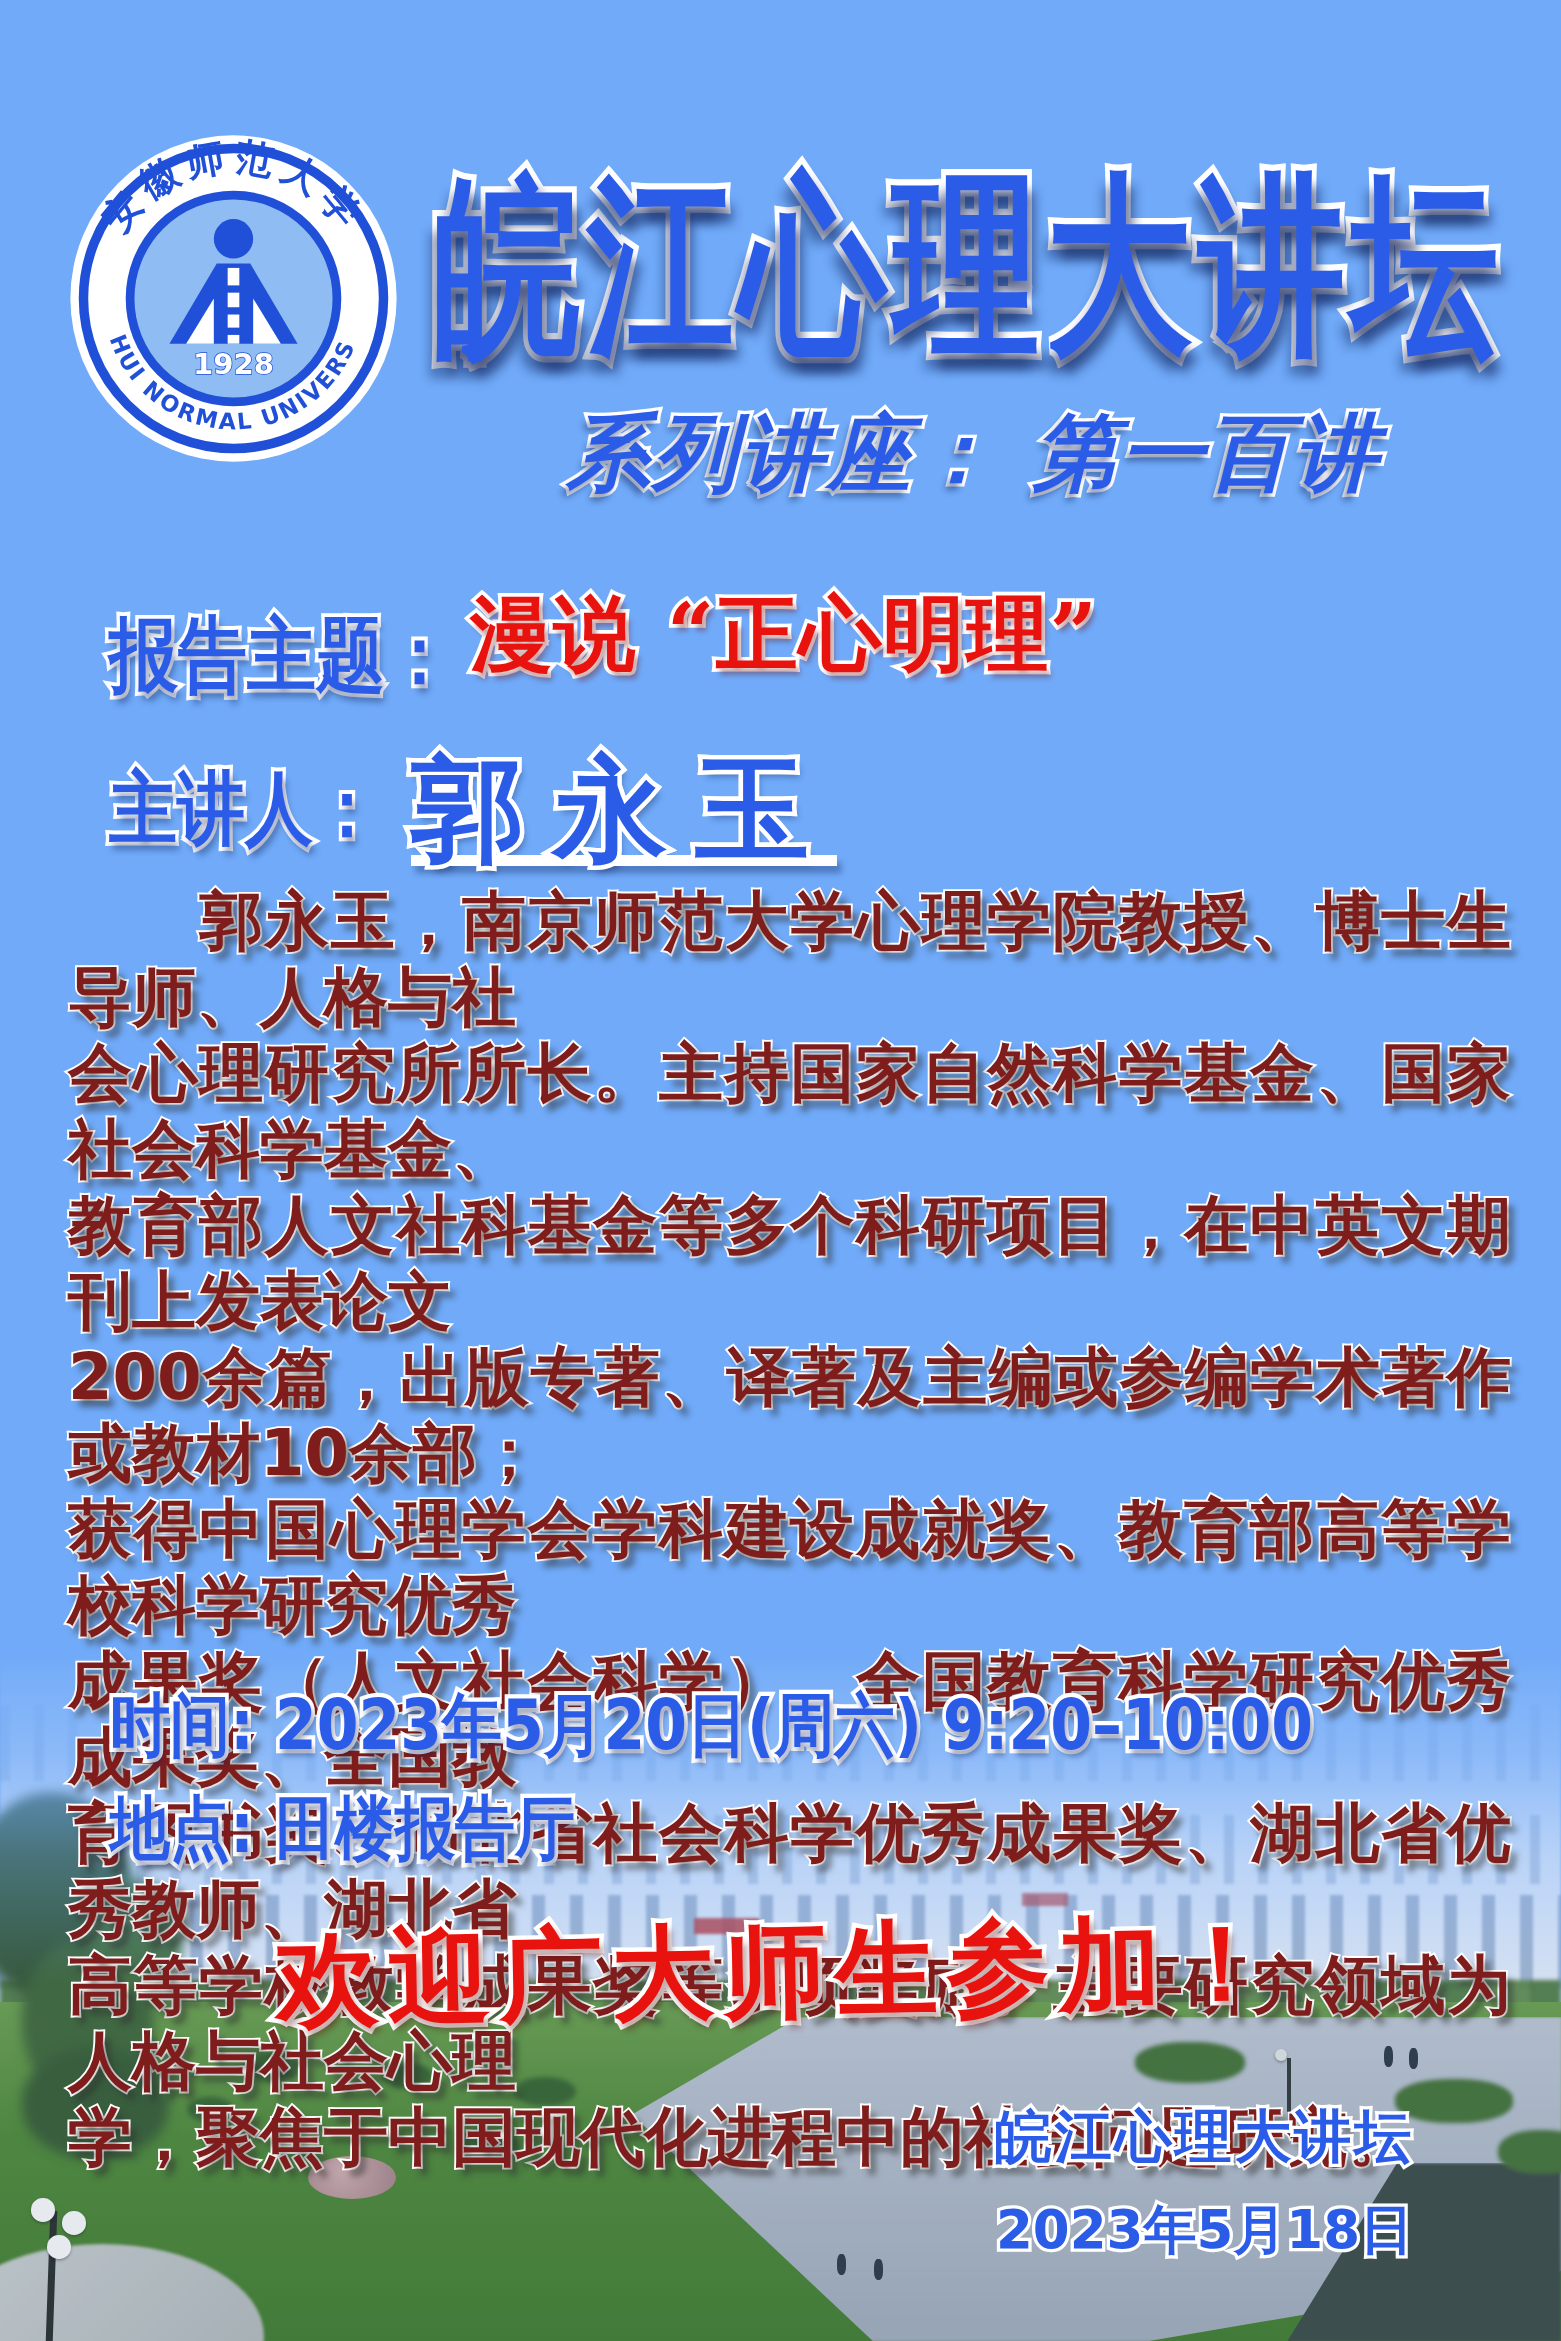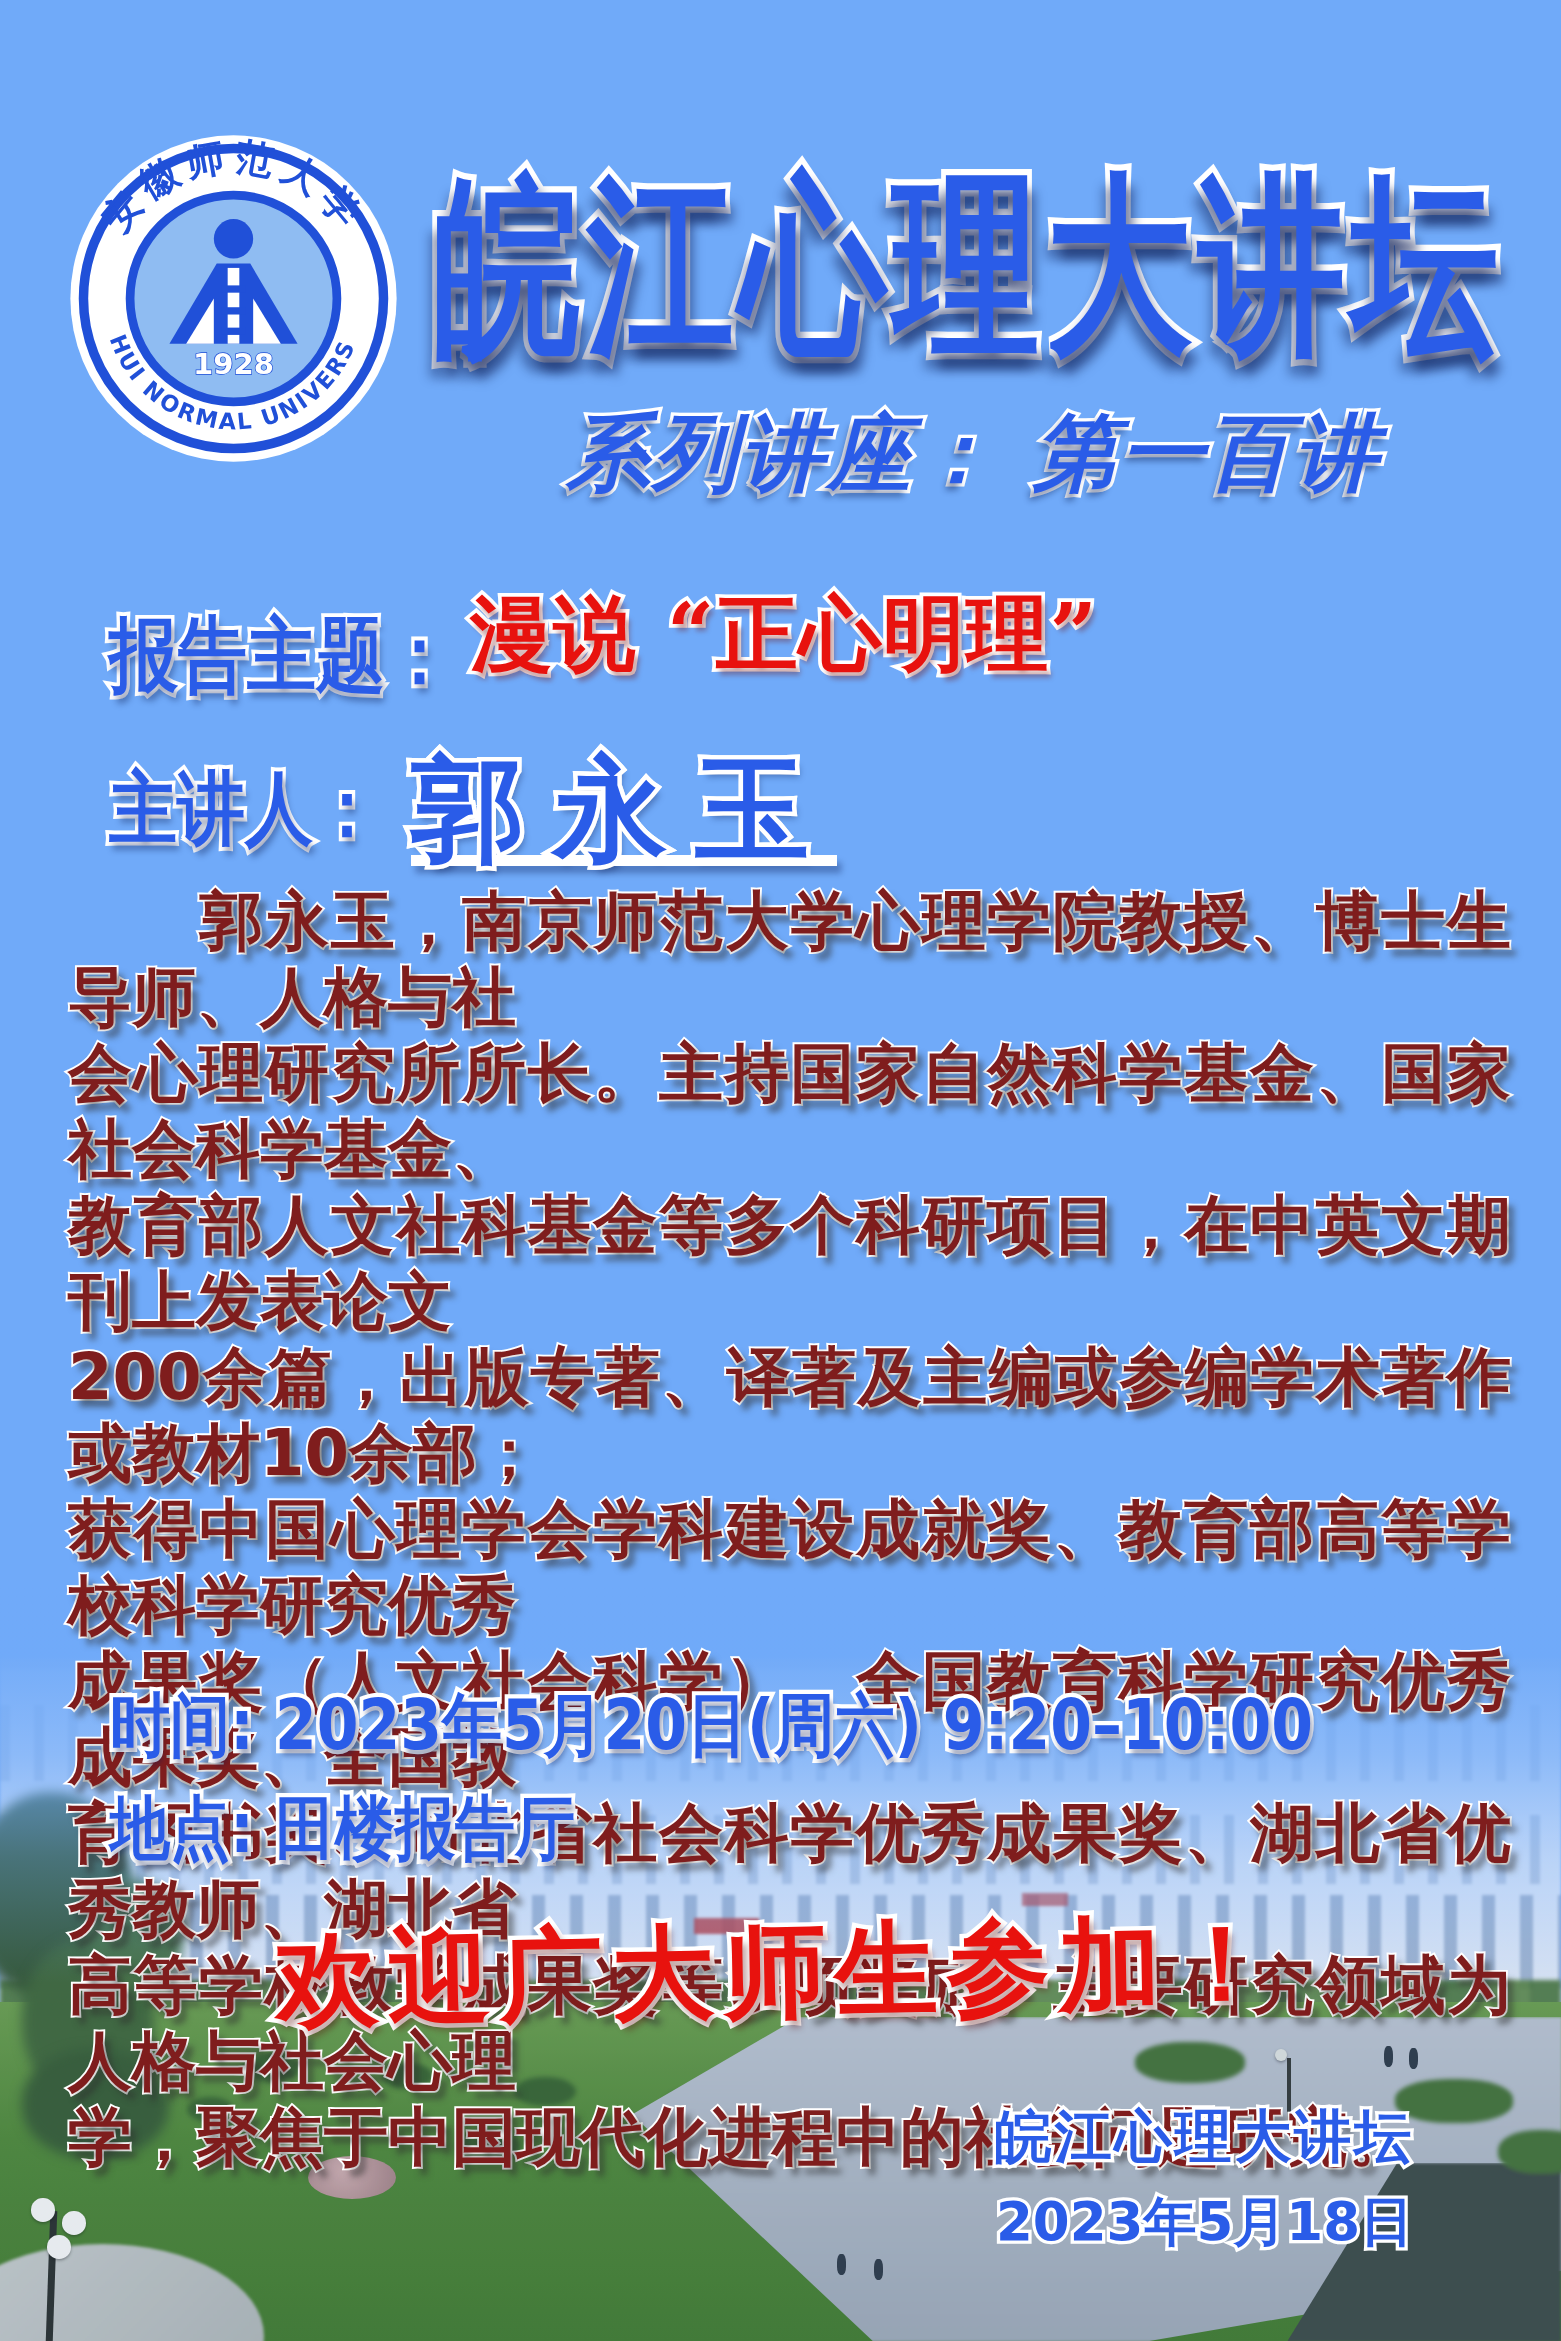--- a/index.html
+++ b/index.html
@@ -74,21 +74,21 @@
   .venueline{left:110px;top:1783px;font-size:60px;-webkit-text-stroke:7.3px #fff;
     transform:scaleY(1.15);transform-origin:50% 0;
     text-shadow:2.9px 5.9px 5.1px rgba(12,30,85,.35);white-space:nowrap;}
   .welcome{left:206px;top:1904px;width:1146px;text-align:center;font-size:103px;
     font-family:"DejaVu Serif",serif;font-weight:900;letter-spacing:8.8px;
     -webkit-text-stroke:8.8px #fff;transform:rotate(-1deg);
     text-shadow:4.4px 7.3px 5.9px rgba(90,10,10,.35);white-space:nowrap;}
   .signature{left:984px;top:2099px;width:441px;text-align:center;}
   .sig-org{position:relative;font-size:57px;letter-spacing:2.9px;-webkit-text-stroke:6.6px #fff;
     font-weight:bold;paint-order:stroke fill;white-space:nowrap;}
-  .sig-date{position:relative;margin-top:11px;font-size:53px;-webkit-text-stroke:6.6px #fff;
+  .sig-date{position:relative;margin-top:19px;font-size:53px;-webkit-text-stroke:6.6px #fff;
     font-weight:bold;paint-order:stroke fill;white-space:nowrap;}
 
   
   .logo{position:absolute;left:66px;top:131px;z-index:10;}
 </style>
 </head>
 <body>
 
 <div class="poster">
 

